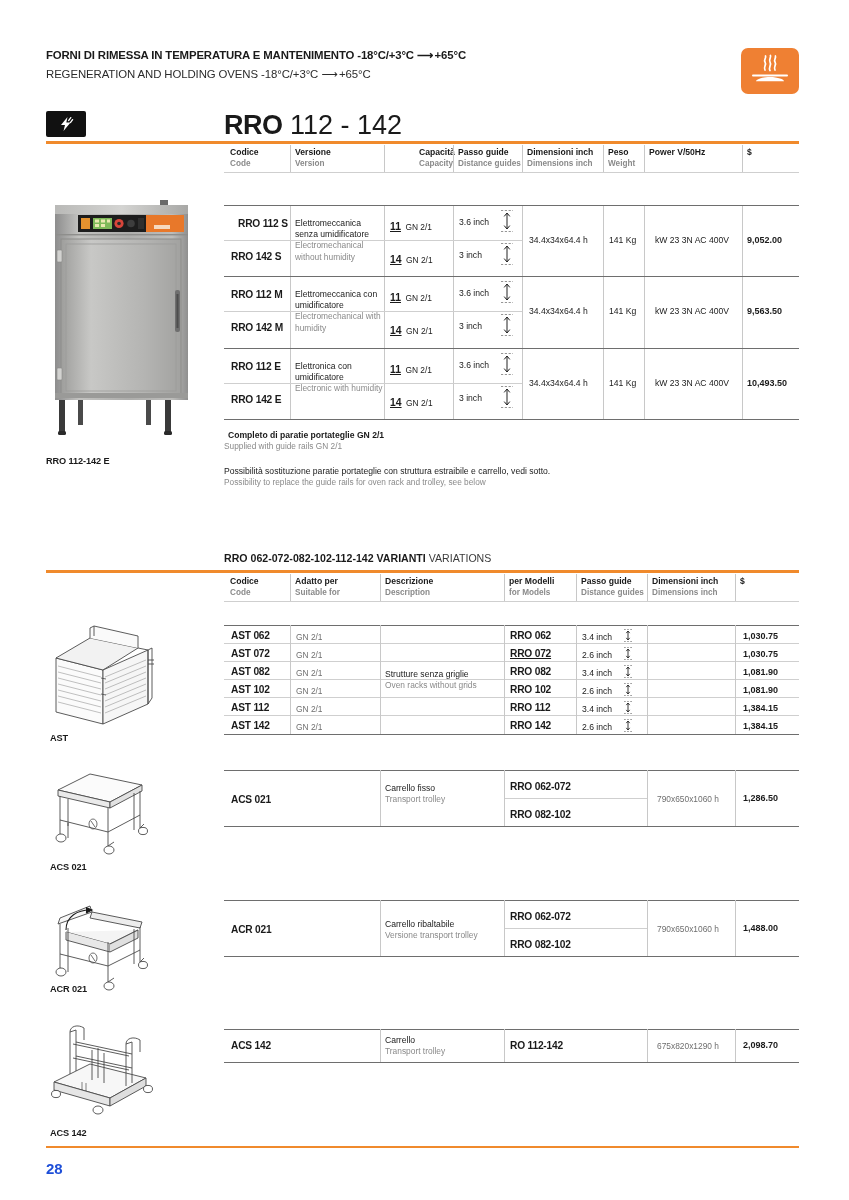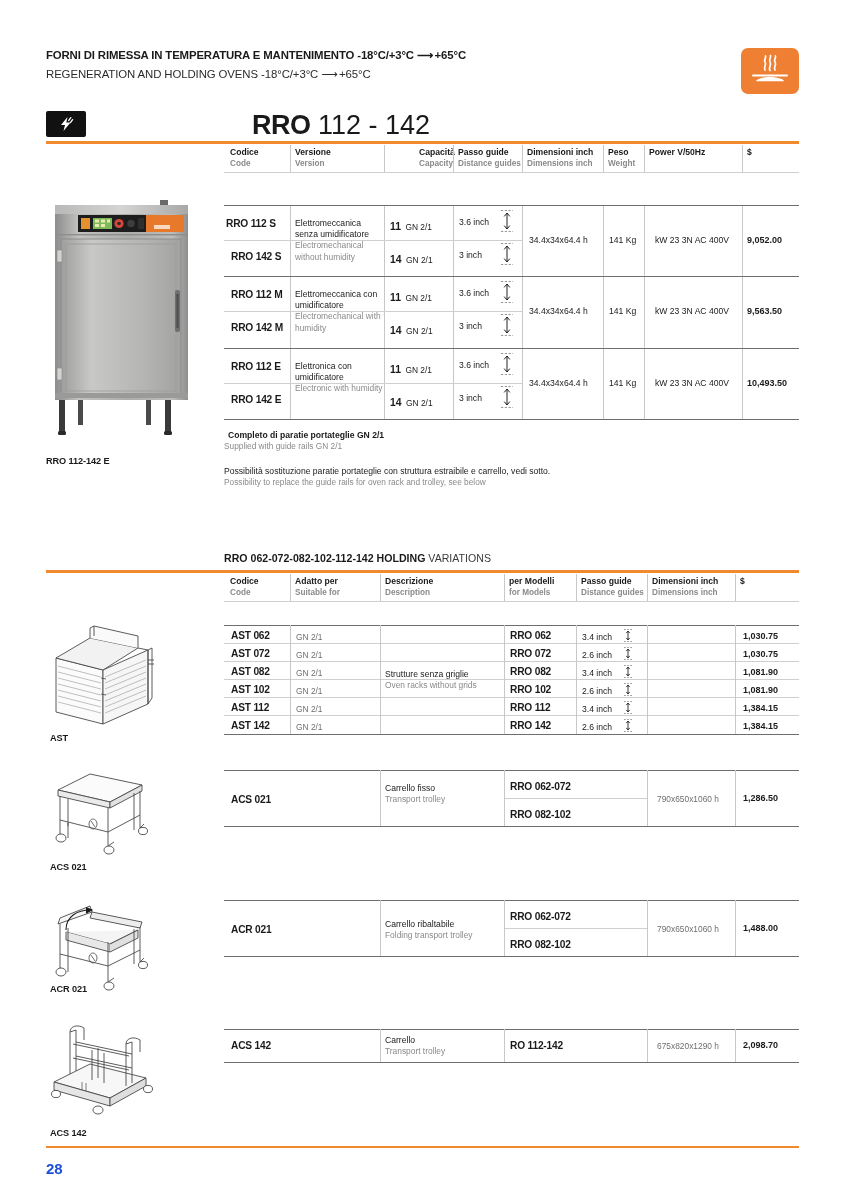--- a/index.html
+++ b/index.html
@@ -35,39 +35,39 @@
   .elec-icon {
     position: absolute; left: 46px; top: 111px;
     width: 40px; height: 26px;
     background: #111; border-radius: 2px;
     display: flex; align-items: center; justify-content: center;
   }
   .elec-icon svg { display:block; }
 
   .model-title {
     position: absolute; left: 224px; top: 110px;
-    font-size: 27px; line-height: 30px; white-space: nowrap; margin-left: 28px;
+    font-size: 27px; line-height: 30px; white-space: nowrap;
   }
   .model-title b { font-weight: bold; letter-spacing: -.5px; }
   .model-title span { font-weight: normal; }
 
   
   .orange-rule { position: absolute; background: #f08a2c; height: 3px; }
   .thin-rule   { position: absolute; background: #cfcfcf; height: 1px; }
   .dark-rule   { position: absolute; background: #6e6e6e; height: 1px; }
   .vline { position: absolute; width: 1px; background: #c8c8c8; }
 
   .cap-it { font-size: 8.6px; font-weight: bold; color: #1a1a1a; line-height: 11px; }
   .cap-en { font-size: 8.2px; font-weight: bold; color: #8a8a8a; line-height: 11px; }
 
   .cell { position: absolute; }
   .code-cell { font-size: 10.2px; font-weight: bold; letter-spacing: -.2px; white-space: nowrap; }
   .desc-it { font-size: 8.6px; color: #1a1a1a; line-height: 11.2px; }
   .desc-en { font-size: 8.4px; color: #8a8a8a; line-height: 11.2px; }
-  .cap-num { font-size: 10.4px; font-weight: bold; }
+  .cap-num { font-size: 10.4px; font-weight: bold; text-decoration: underline; }
   .cap-unit { font-size: 8.4px; font-weight: normal; }
   .plain { font-size: 8.6px; color: #1a1a1a; white-space: nowrap; }
   .plain-grey { font-size: 8.4px; color: #6f6f6f; white-space: nowrap; }
   .price { font-size: 9px; font-weight: bold; white-space: nowrap; }
 
   .arrow-ico { position: absolute; }
 
   
   .note-it { position: absolute; font-size: 8.6px; color: #1a1a1a; white-space: nowrap; }
   .note-en { position: absolute; font-size: 8.3px; color: #8a8a8a; white-space: nowrap; }
@@ -165,21 +165,21 @@
   <div class="vline" style="left:384px; top:205px; height:214px;"></div>
   <div class="vline" style="left:453px; top:205px; height:214px;"></div>
   <div class="vline" style="left:522px; top:205px; height:214px;"></div>
   <div class="vline" style="left:603px; top:205px; height:214px;"></div>
   <div class="vline" style="left:644px; top:205px; height:214px;"></div>
   <div class="vline" style="left:742px; top:205px; height:214px;"></div>
 
   <div class="dark-rule" style="left:224px; top:205px; width:575px;"></div>
   <div class="thin-rule" style="left:224px; top:240px; width:298px;"></div>
 
-  <div class="code-cell cell" style="left:226px; top:218px;">RRO 112 S</div>
+  <div class="code-cell cell" style="left:238px; top:218px;">RRO 112 S</div>
   <div class="code-cell cell" style="left:231px; top:251px;">RRO 142 S</div>
 
   <div class="cell" style="left:295px; top:218px; width:88px;">
     <div class="desc-it">Elettromeccanica senza umidificatore</div>
     <div class="desc-en">Electromechanical without humidity</div>
   </div>
 
   <div class="cell" style="left:390px; top:216px;">
     <span class="cap-num">11</span>
     <span class="cap-unit">GN 2/1</span>
@@ -357,21 +357,21 @@
       <rect x="133" y="100" width="5" height="42" rx="2" fill="#6f6f6f"></rect>
       <rect x="134.5" y="104" width="2" height="34" fill="#4d4d4d"></rect>
 
       <rect x="13" y="203" width="133" height="5" fill="#9a9a98"></rect>
     </svg>
   </div>
   <div class="fig-cap" style="left:46px; top:456px;">RRO 112-142 E</div>
 
   <div class="var-head">
     <b>RRO 062-072-082-102-112-142</b>
-    <b>HOLDING</b>
+    <b>VARIANTI</b>
     <span class="light">VARIATIONS</span>
   </div>
 
   <div class="orange-rule" style="left:46px; top:570px; width:753px;"></div>
   <div class="thin-rule" style="left:224px; top:601px; width:575px;"></div>
 
   <div class="cell" style="left:230px; top:576px;">
     <div class="cap-it">Codice</div>
     <div class="cap-en">Code</div>
   </div>
@@ -436,21 +436,21 @@
   <div class="code-cell cell" style="left:510px; top:630px;">RRO 062</div>
   <div class="plain cell" style="left:582px; top:632px;">3.4 inch</div>
   <div class="arrow-ico" style="left:623px; top:628px;"><svg width="10" height="15" viewBox="0 0 10 15">
         <path d="M1 1.5 L9 1.5 M1 13.5 L9 13.5" stroke="#8a8a8a" stroke-width="0.8" stroke-dasharray="1.8 1.3"></path>
         <path d="M5 3 L5 12 M5 3 L3.3 5.1 M5 3 L6.7 5.1 M5 12 L3.3 9.9 M5 12 L6.7 9.9" stroke="#222" stroke-width="0.9" fill="none"></path>
       </svg></div>
   <div class="price cell" style="left:743px; top:631px;">1,030.75</div>
 
   <div class="code-cell cell" style="left:231px; top:648px;">AST 072</div>
   <div class="plain-grey cell" style="left:296px; top:650px;">GN 2/1</div>
-  <div class="code-cell cell" style="left:510px; top:648px;">RRO 072</div>
+  <div class="code-cell cell" style="left:510px; top:648px;text-decoration:underline;">RRO 072</div>
   <div class="plain cell" style="left:582px; top:650px;">2.6 inch</div>
   <div class="arrow-ico" style="left:623px; top:646px;"><svg width="10" height="15" viewBox="0 0 10 15">
         <path d="M1 1.5 L9 1.5 M1 13.5 L9 13.5" stroke="#8a8a8a" stroke-width="0.8" stroke-dasharray="1.8 1.3"></path>
         <path d="M5 3 L5 12 M5 3 L3.3 5.1 M5 3 L6.7 5.1 M5 12 L3.3 9.9 M5 12 L6.7 9.9" stroke="#222" stroke-width="0.9" fill="none"></path>
       </svg></div>
   <div class="price cell" style="left:743px; top:649px;">1,030.75</div>
 
   <div class="code-cell cell" style="left:231px; top:666px;">AST 082</div>
   <div class="plain-grey cell" style="left:296px; top:668px;">GN 2/1</div>
   <div class="code-cell cell" style="left:510px; top:666px;">RRO 082</div>
@@ -563,21 +563,21 @@
   <div class="dark-rule" style="left:224px; top:956px; width:575px;"></div>
 
   <div class="vline" style="left:380px; top:900px; height:56px;"></div>
   <div class="vline" style="left:504px; top:900px; height:56px;"></div>
   <div class="vline" style="left:647px; top:900px; height:56px;"></div>
   <div class="vline" style="left:735px; top:900px; height:56px;"></div>
 
   <div class="code-cell cell" style="left:231px; top:924px;">ACR 021</div>
   <div class="cell" style="left:385px; top:919px; width:118px;">
     <div class="desc-it">Carrello ribaltabile</div>
-    <div class="desc-en">Folding transport trolley</div>
+    <div class="desc-en">Versione transport trolley</div>
   </div>
   <div class="code-cell cell" style="left:510px; top:911px;">RRO 062-072</div>
   <div class="code-cell cell" style="left:510px; top:939px;">RRO 082-102</div>
   <div class="plain-grey cell" style="left:657px; top:924px;">790x650x1060 h</div>
   <div class="price cell" style="left:743px; top:923px;">1,488.00</div>
 
   <div class="fig" style="left:46px; top:898px;">
     <svg width="120" height="95" viewBox="0 0 120 95">
       <g fill="none" stroke="#4a4a4a" stroke-width="0.9" stroke-linejoin="round">
         <path d="M12 26 L14 20 L44 8 L46 14 Z" fill="#f7f7f7"></path>

